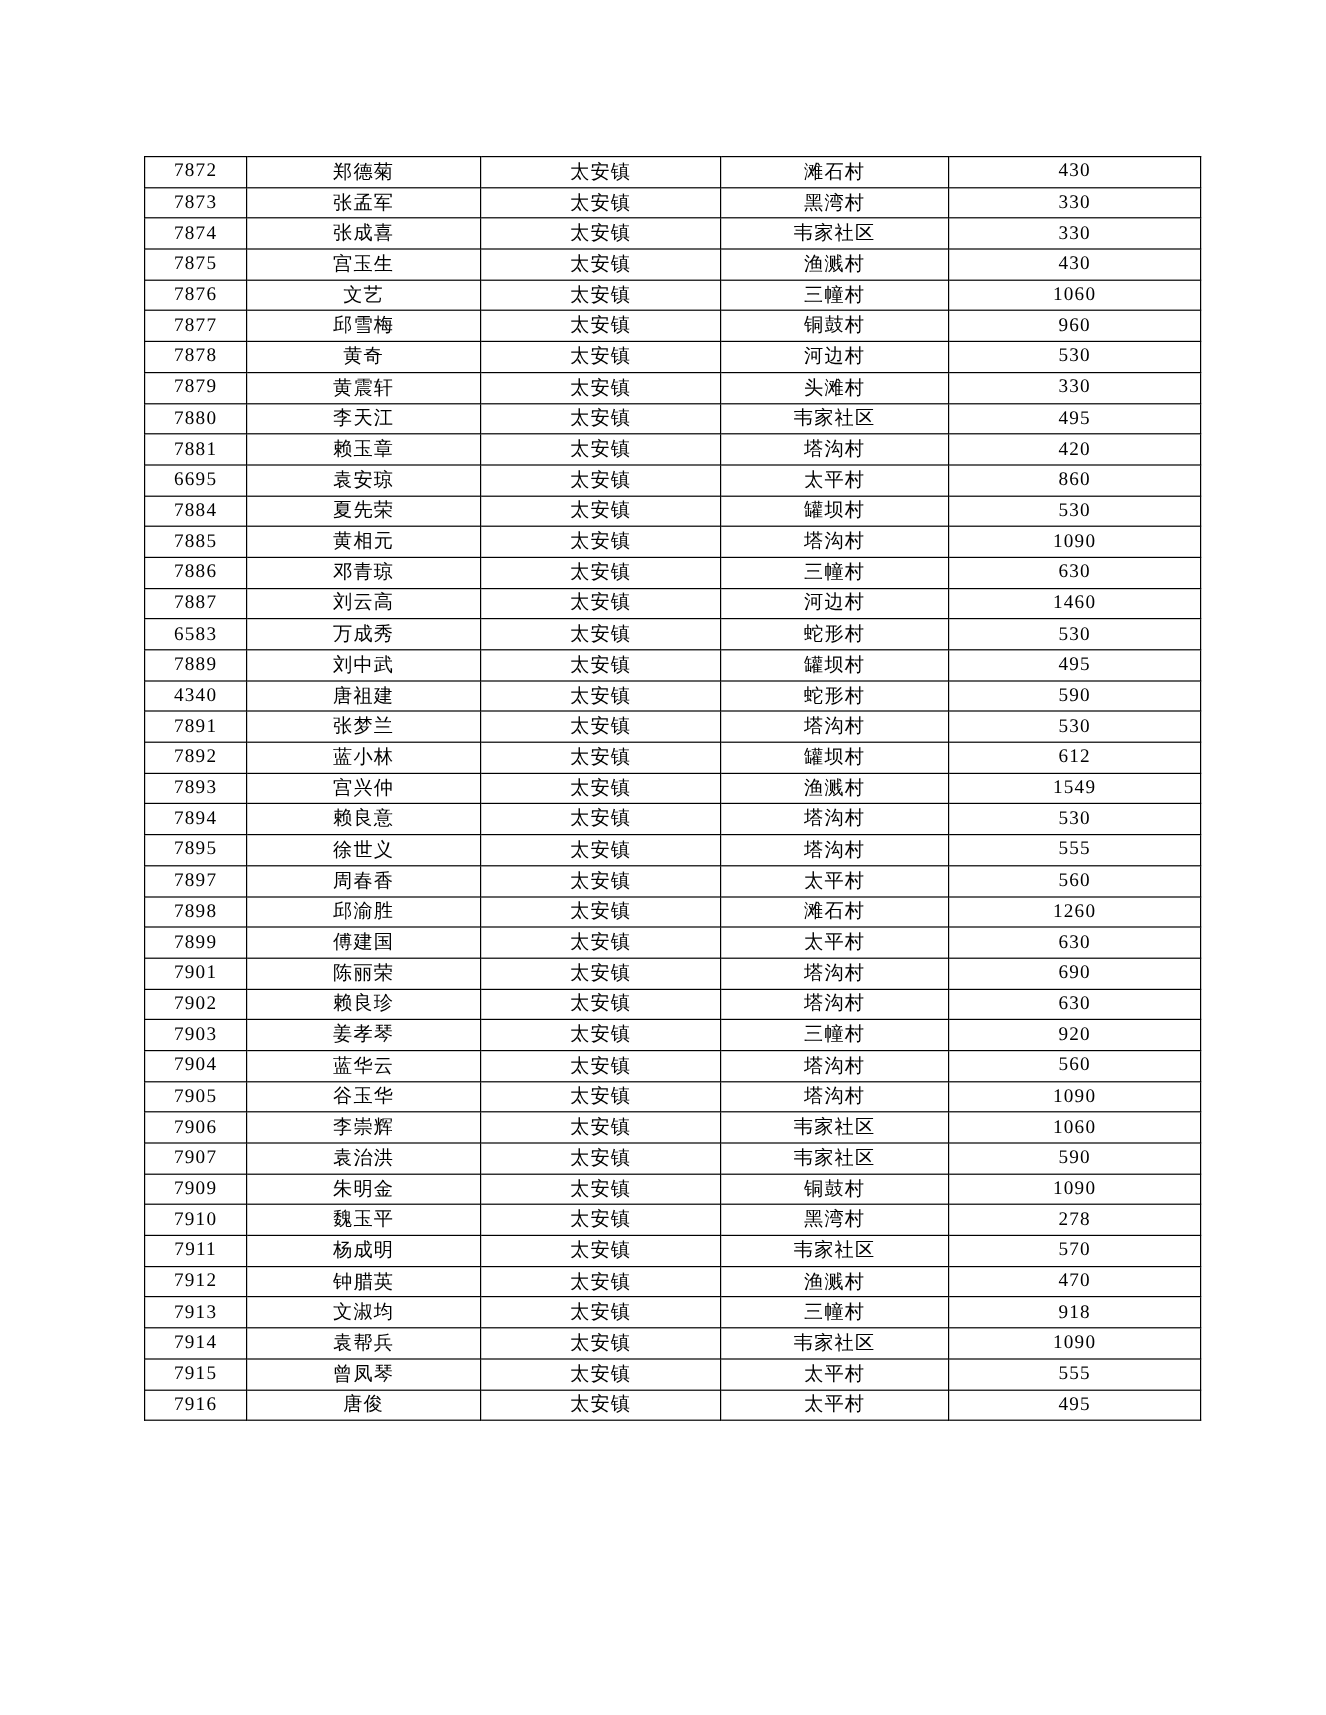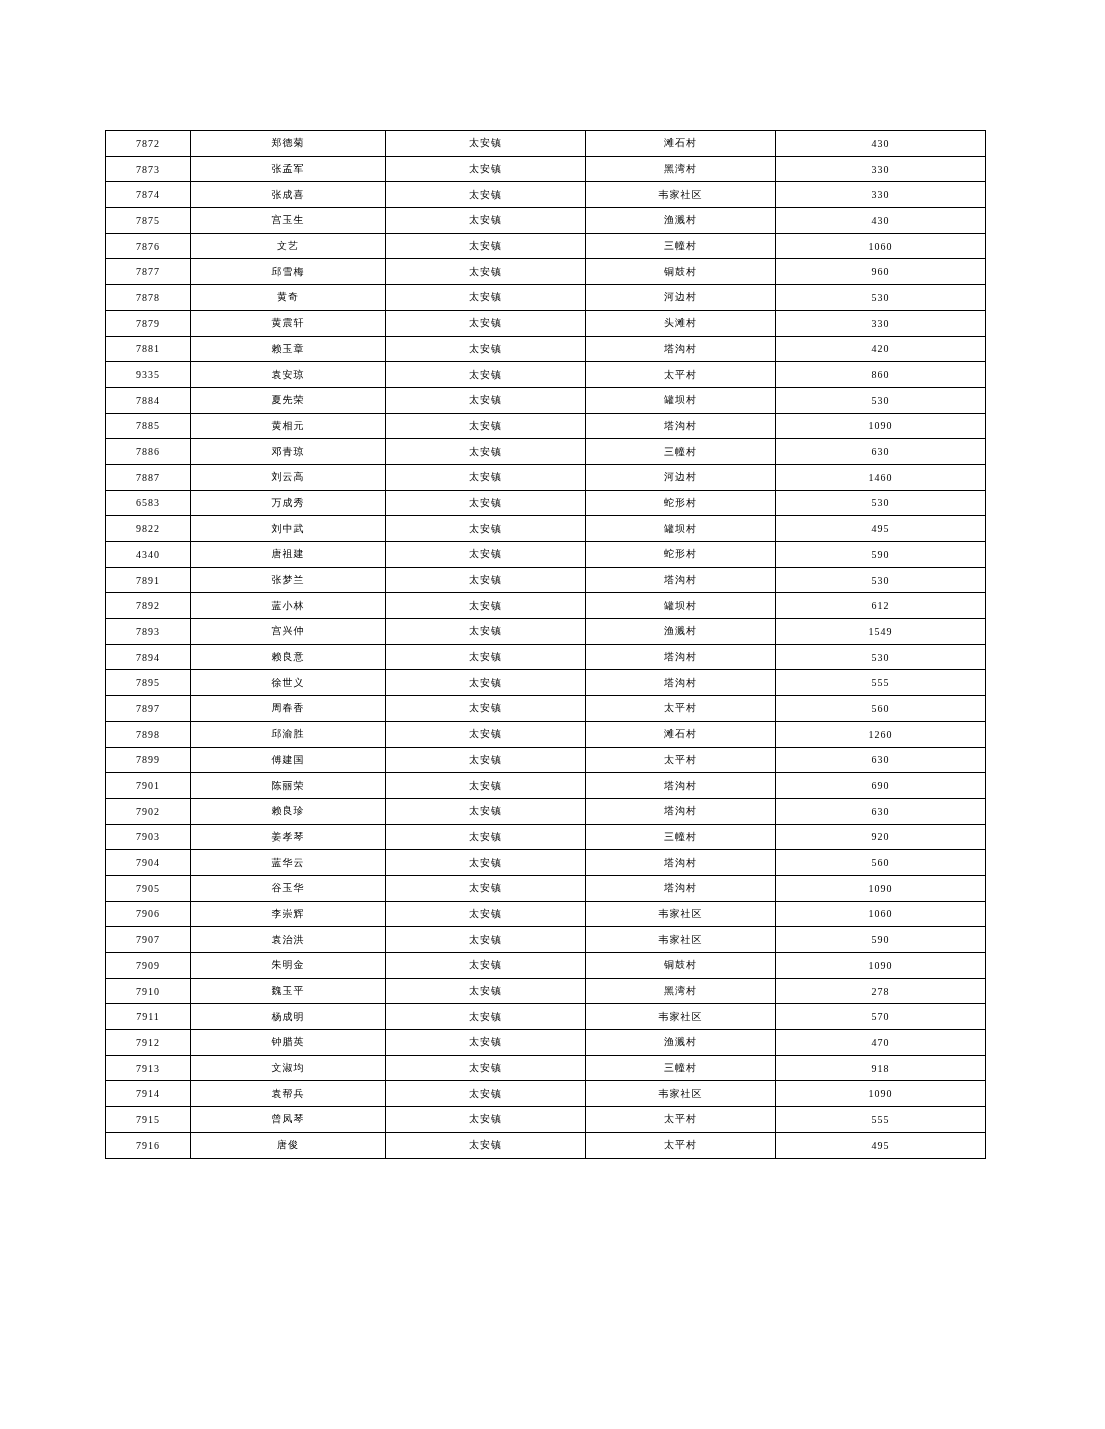--- a/index.html
+++ b/index.html
@@ -17,21 +17,22 @@
   .sheet {
     position: absolute;
     left: 105px;
     top: 130px;
     width: 880px;
   }
   table.data-table {
     border-collapse: collapse;
     table-layout: fixed;
     width: 880px;
-    font-size: 10px;
+    font-size: 16px;
+    margin-left: 15px;
   }
   table.data-table td {
     border: 1px solid #000000;
     height: 24.7px;
     padding: 0 4px;
     text-align: center;
     vertical-align: middle;
     white-space: nowrap;
     overflow: hidden;
     letter-spacing: 1px;
@@ -105,28 +106,35 @@
           <td>530</td>
         </tr>
         <tr>
           <td>7879</td>
           <td>黄震轩</td>
           <td>太安镇</td>
           <td>头滩村</td>
           <td>330</td>
         </tr>
         <tr>
+          <td>7880</td>
+          <td>李天江</td>
+          <td>太安镇</td>
+          <td>韦家社区</td>
+          <td>495</td>
+        </tr>
+        <tr>
           <td>7881</td>
           <td>赖玉章</td>
           <td>太安镇</td>
           <td>塔沟村</td>
           <td>420</td>
         </tr>
         <tr>
-          <td>9335</td>
+          <td>6695</td>
           <td>袁安琼</td>
           <td>太安镇</td>
           <td>太平村</td>
           <td>860</td>
         </tr>
         <tr>
           <td>7884</td>
           <td>夏先荣</td>
           <td>太安镇</td>
           <td>罐坝村</td>
@@ -154,21 +162,21 @@
           <td>1460</td>
         </tr>
         <tr>
           <td>6583</td>
           <td>万成秀</td>
           <td>太安镇</td>
           <td>蛇形村</td>
           <td>530</td>
         </tr>
         <tr>
-          <td>9822</td>
+          <td>7889</td>
           <td>刘中武</td>
           <td>太安镇</td>
           <td>罐坝村</td>
           <td>495</td>
         </tr>
         <tr>
           <td>4340</td>
           <td>唐祖建</td>
           <td>太安镇</td>
           <td>蛇形村</td>

